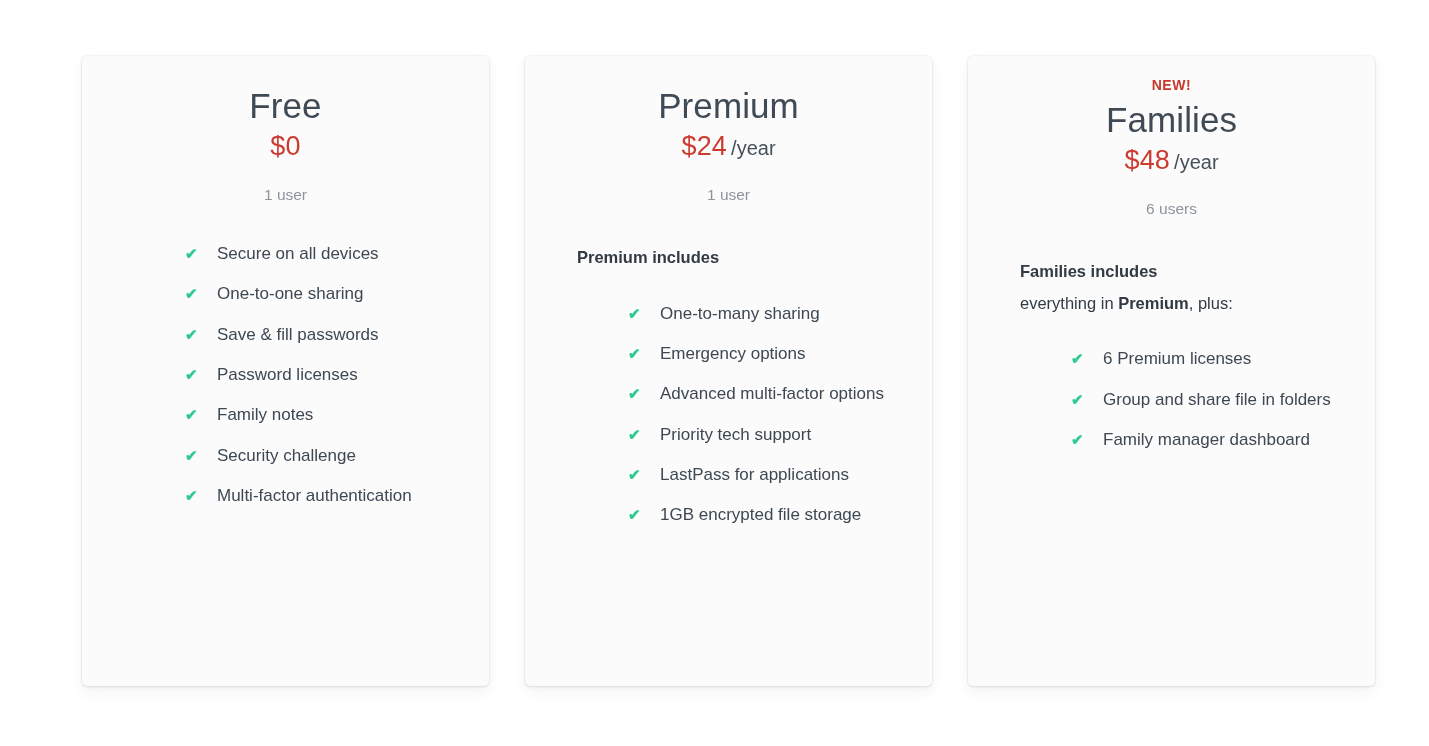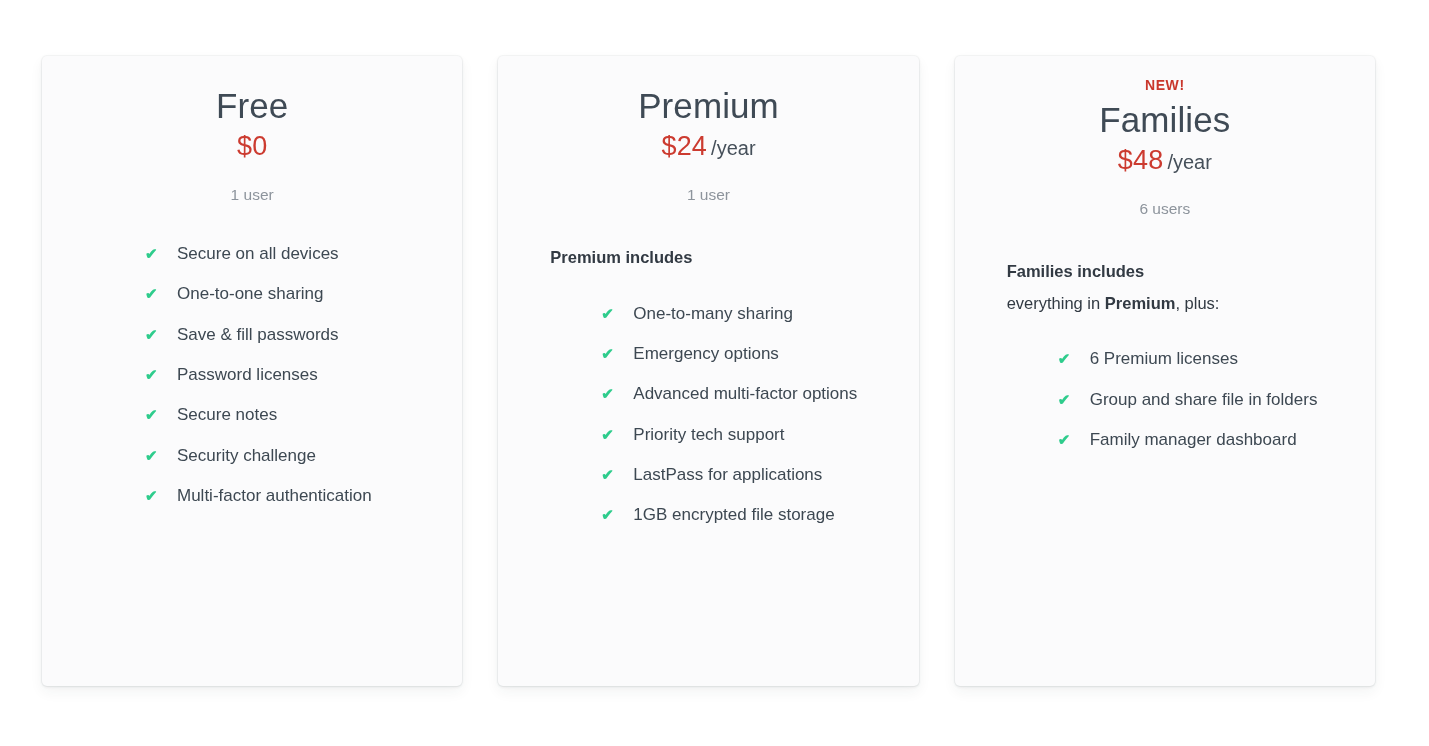--- a/index.html
+++ b/index.html
@@ -14,20 +14,21 @@
     -webkit-font-smoothing: antialiased;
     overflow: hidden;
   }
 
   .pricing-wrap {
     display: flex;
     gap: 36px;
     padding: 56px 54px 0 42px;
     box-sizing: border-box;
     align-items: flex-start;
+    margin-left: 40px;
   }
 
   .plan-card {
     width: 424px;
     min-height: 630px;
     box-sizing: border-box;
     background: #fbfbfc;
     border-radius: 5px;
     box-shadow: 0 1px 3px rgba(40, 48, 58, 0.10),
                 0 6px 14px rgba(40, 48, 58, 0.055),
@@ -149,21 +150,21 @@
         <li class="feature-item">
           <span class="check-icon">✔</span>
           <span class="feature-text">Save &amp; fill passwords</span>
         </li>
         <li class="feature-item">
           <span class="check-icon">✔</span>
           <span class="feature-text">Password licenses</span>
         </li>
         <li class="feature-item">
           <span class="check-icon">✔</span>
-          <span class="feature-text">Secure notes</span>
+          <span class="feature-text">Family notes</span>
         </li>
         <li class="feature-item">
           <span class="check-icon">✔</span>
           <span class="feature-text">Security challenge</span>
         </li>
         <li class="feature-item">
           <span class="check-icon">✔</span>
           <span class="feature-text">Multi-factor authentication</span>
         </li>
       </ul>

